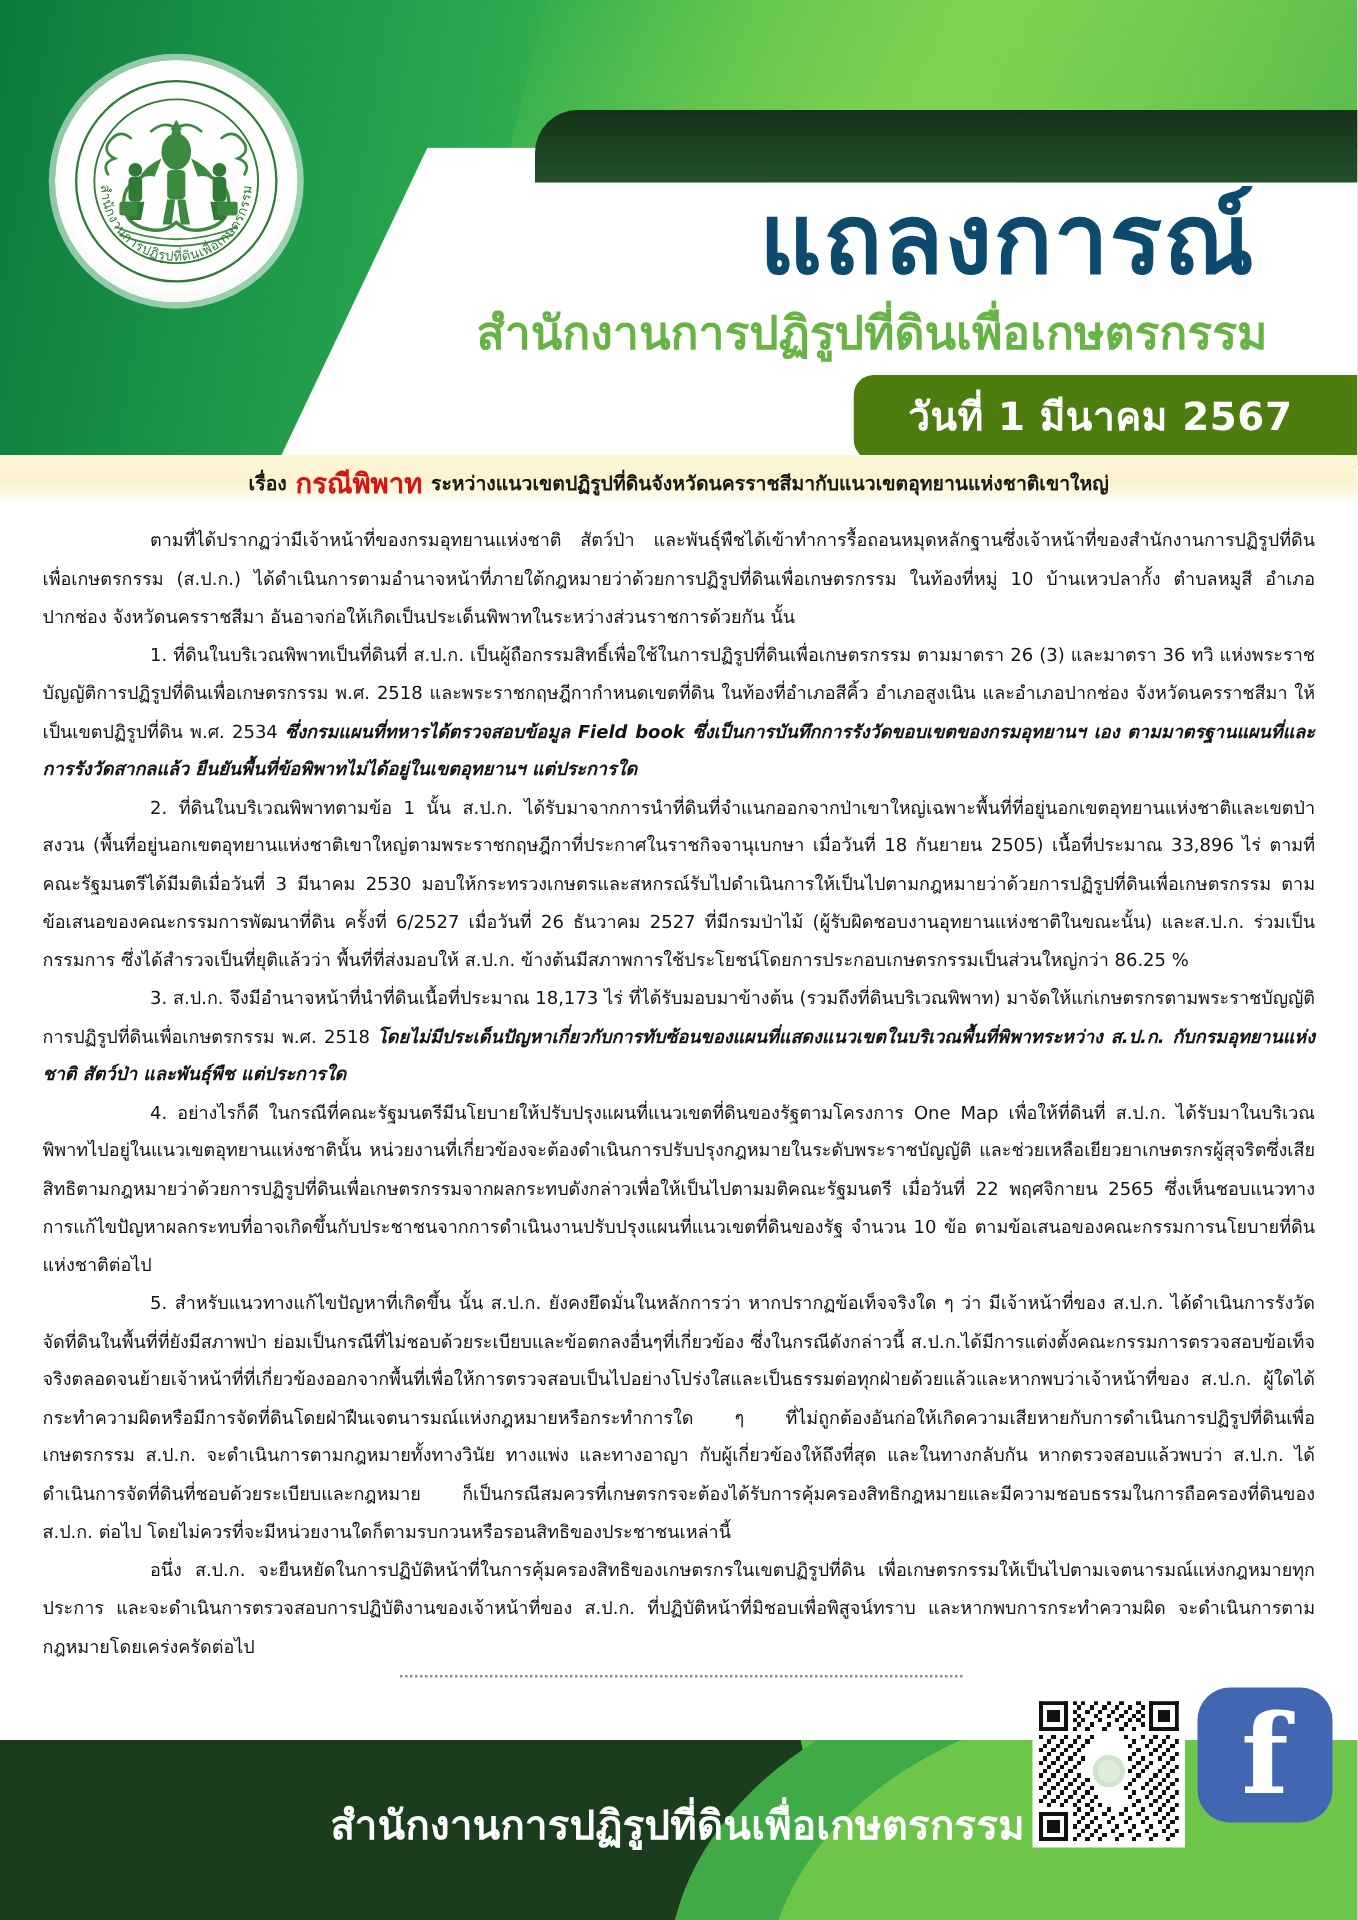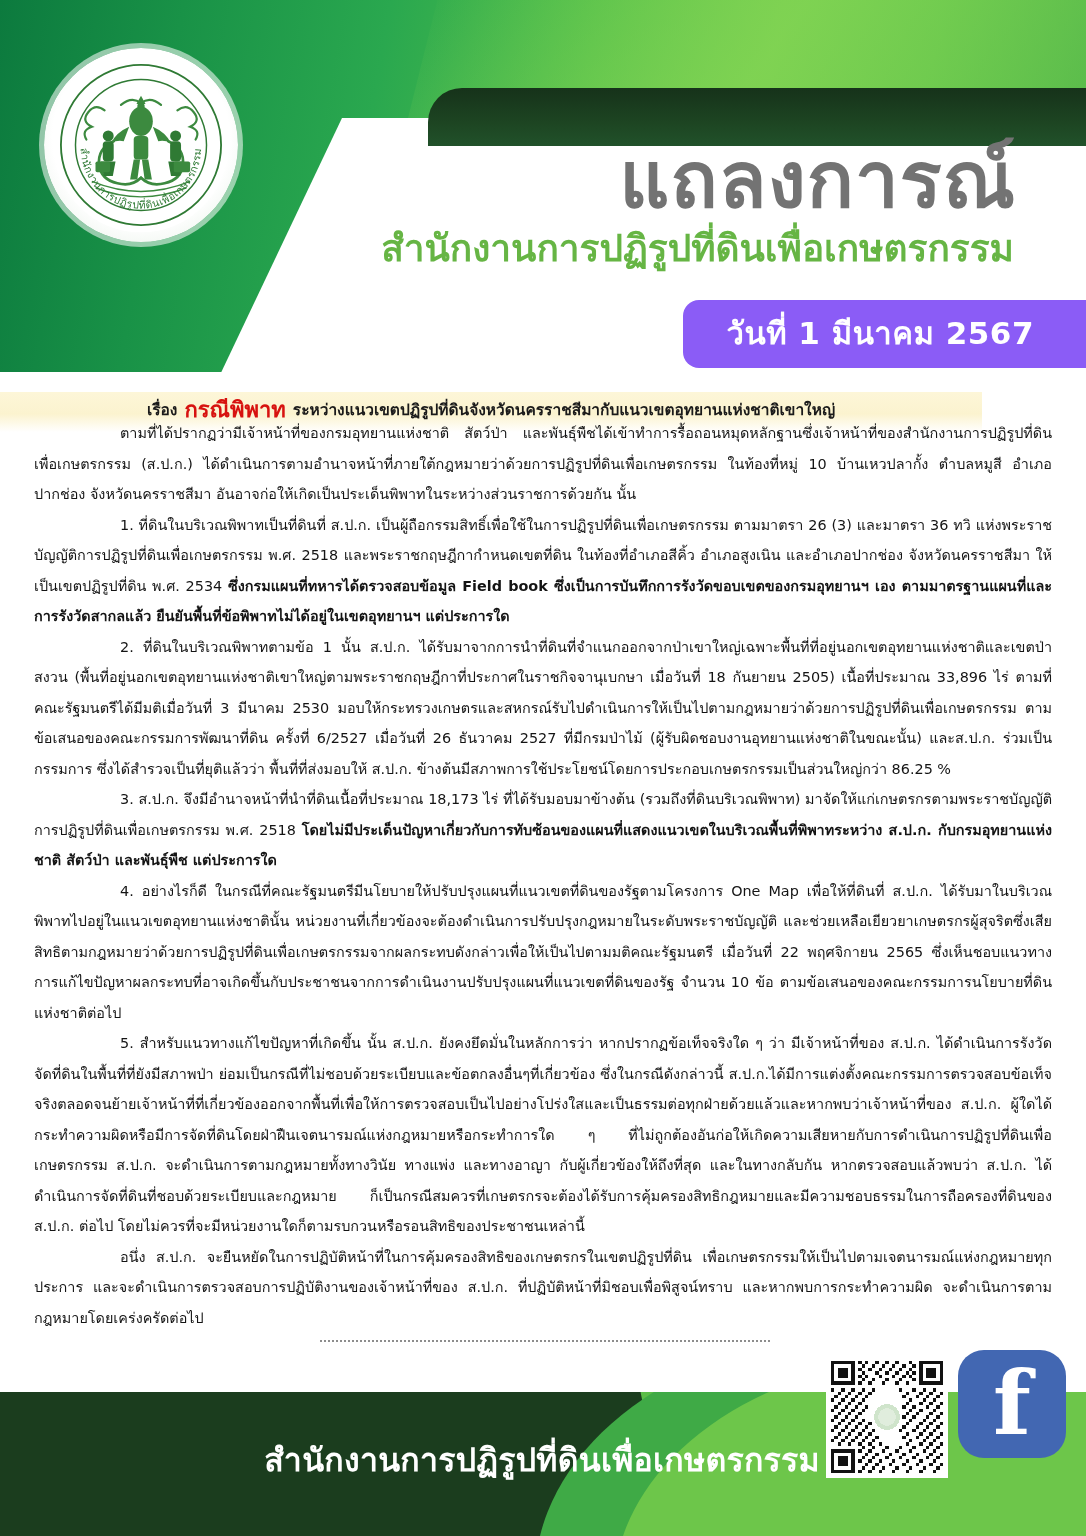--- a/index.html
+++ b/index.html
@@ -86,58 +86,58 @@
     position: absolute;
     left: 0;
     top: 140px;
     width: 1040px;
     text-align: right;
   }
   .doc-title {
     font-family: "DejaVu Sans", "Liberation Sans", sans-serif;
     font-size: 78px;
     font-weight: 700;
-    color: #737373;
+    color: #0c4a6e;
     letter-spacing: 1px;
     line-height: 1.05;
-    margin: 0;
+    margin: 12px;
     padding-right: 24px;
   }
   .doc-subtitle {
     font-size: 37px;
     font-weight: 700;
     color: #66b544;
     margin: 6px 0 0 0;
     padding-right: 26px;
     line-height: 1.15;
   }
   .date-badge {
     position: absolute;
     right: 0;
     top: 300px;
-    background: #8b5cf6;
+    background: #4d7c0f;
     color: #ffffff;
     font-size: 31px;
     font-weight: 700;
     padding: 8px 52px 10px 44px;
     border-top-left-radius: 16px;
     border-bottom-left-radius: 16px;
     letter-spacing: 0.5px;
   }
 
   
   .subject-bar {
     position: absolute;
     left: 0;
-    top: 392px;
-    width: 982px;
+    top: 364px;
+    width: 1086px;
     height: 40px;
     background: linear-gradient(180deg, #fdf6d8 0%, #fbf3cf 55%, #ffffff 100%);
     display: flex;
-    align-items: flex-start;
+    align-items: flex-end;
     justify-content: center;
   }
   .subject-line {
     font-size: 15.5px;
     color: #1a1a1a;
     white-space: nowrap;
     font-weight: 600;
   }
   .subject-label { font-weight: 600; color: #1a1a1a; }
   .subject-kw {
@@ -160,21 +160,21 @@
   .para {
     margin: 0 0 0 0;
     padding: 0 34px 0 34px;
     font-size: 14.4px;
     line-height: 30.5px;
     color: #141414;
     text-align: justify;
     text-justify: inter-word;
     text-indent: 86px;
   }
-  .para b { font-weight: 700; }
+  .para b { font-weight: 700; font-style: italic; }
 
   
   .dotted-sep {
     position: absolute;
     left: 320px;
     top: 1340px;
     width: 450px;
     border-top: 2px dotted #8d8d8d;
   }
   .footer {

